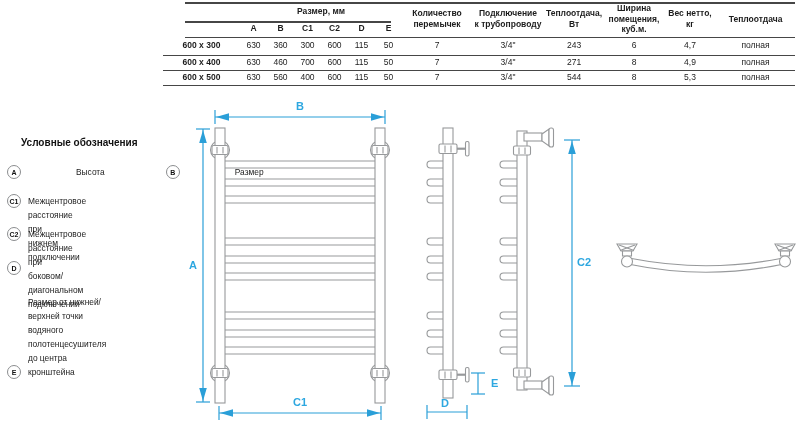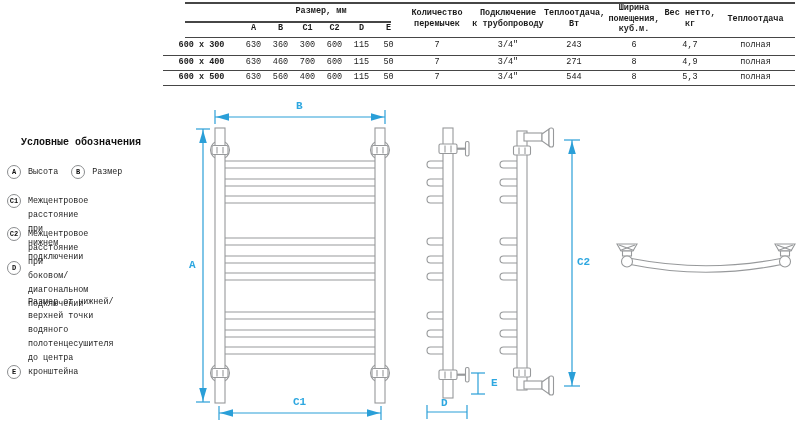--- a/index.html
+++ b/index.html
@@ -1,19 +1,19 @@
 <!DOCTYPE html>
 <html><head>
 <meta charset="utf-8">
 <style>
   * { margin:0; padding:0; box-sizing:border-box; }
   html,body { background:#fff; }
   #page {
     position:relative; width:800px; height:426px; background:#ffffff;
-    font-family:Liberation Mono, monospace; overflow:hidden;
+    font-family:Liberation Sans, sans-serif; overflow:hidden;
   }
 
   
   #spec-table { position:absolute; left:163px; top:2px; width:632px;
     border-collapse:collapse; table-layout:fixed; }
   #spec-table th, #spec-table td {
     padding:0; font-size:8.5px; color:#1c1c1c; text-align:center;
     vertical-align:middle; font-weight:bold; white-space:pre-line; line-height:1.25;
   }
   #spec-table td.val { font-weight:normal; }
@@ -33,21 +33,21 @@
   #legend-title { position:absolute; left:21px; top:137px; font-size:10px;
     font-weight:bold; color:#111; white-space:nowrap; }
   .leg-item { position:absolute; display:flex; align-items:flex-start; }
   .leg-key {
     width:14px; height:14px; border:1px solid #8b8d8f; border-radius:50%;
     font-size:7px; font-weight:bold; color:#111; display:flex;
     align-items:center; justify-content:center; flex-shrink:0; background:#fff;
   }
   .leg-text { font-size:8.4px; color:#1c1c1c; line-height:14px;
     margin-left:7px; white-space:pre-line; }
-  #leg-ab { left:7px; top:165px; }
+  #leg-ab { left:7px; top:165px;gap:48px; }
   #leg-ab .leg-text.first { margin-right:13px; }
   #leg-c1 { left:7px; top:194px; }
   #leg-c2 { left:7px; top:227px; }
   #leg-d  { left:7px; top:261px; }
   #leg-e  { left:7px; top:295px;align-items:flex-end; }
 
   
   #drawing { position:absolute; left:0; top:0; width:800px; height:426px; }
   .steel { stroke:#97999b; stroke-width:1.1; fill:#ffffff; }
   .steel-line { stroke:#97999b; stroke-width:2.2; fill:none; }

